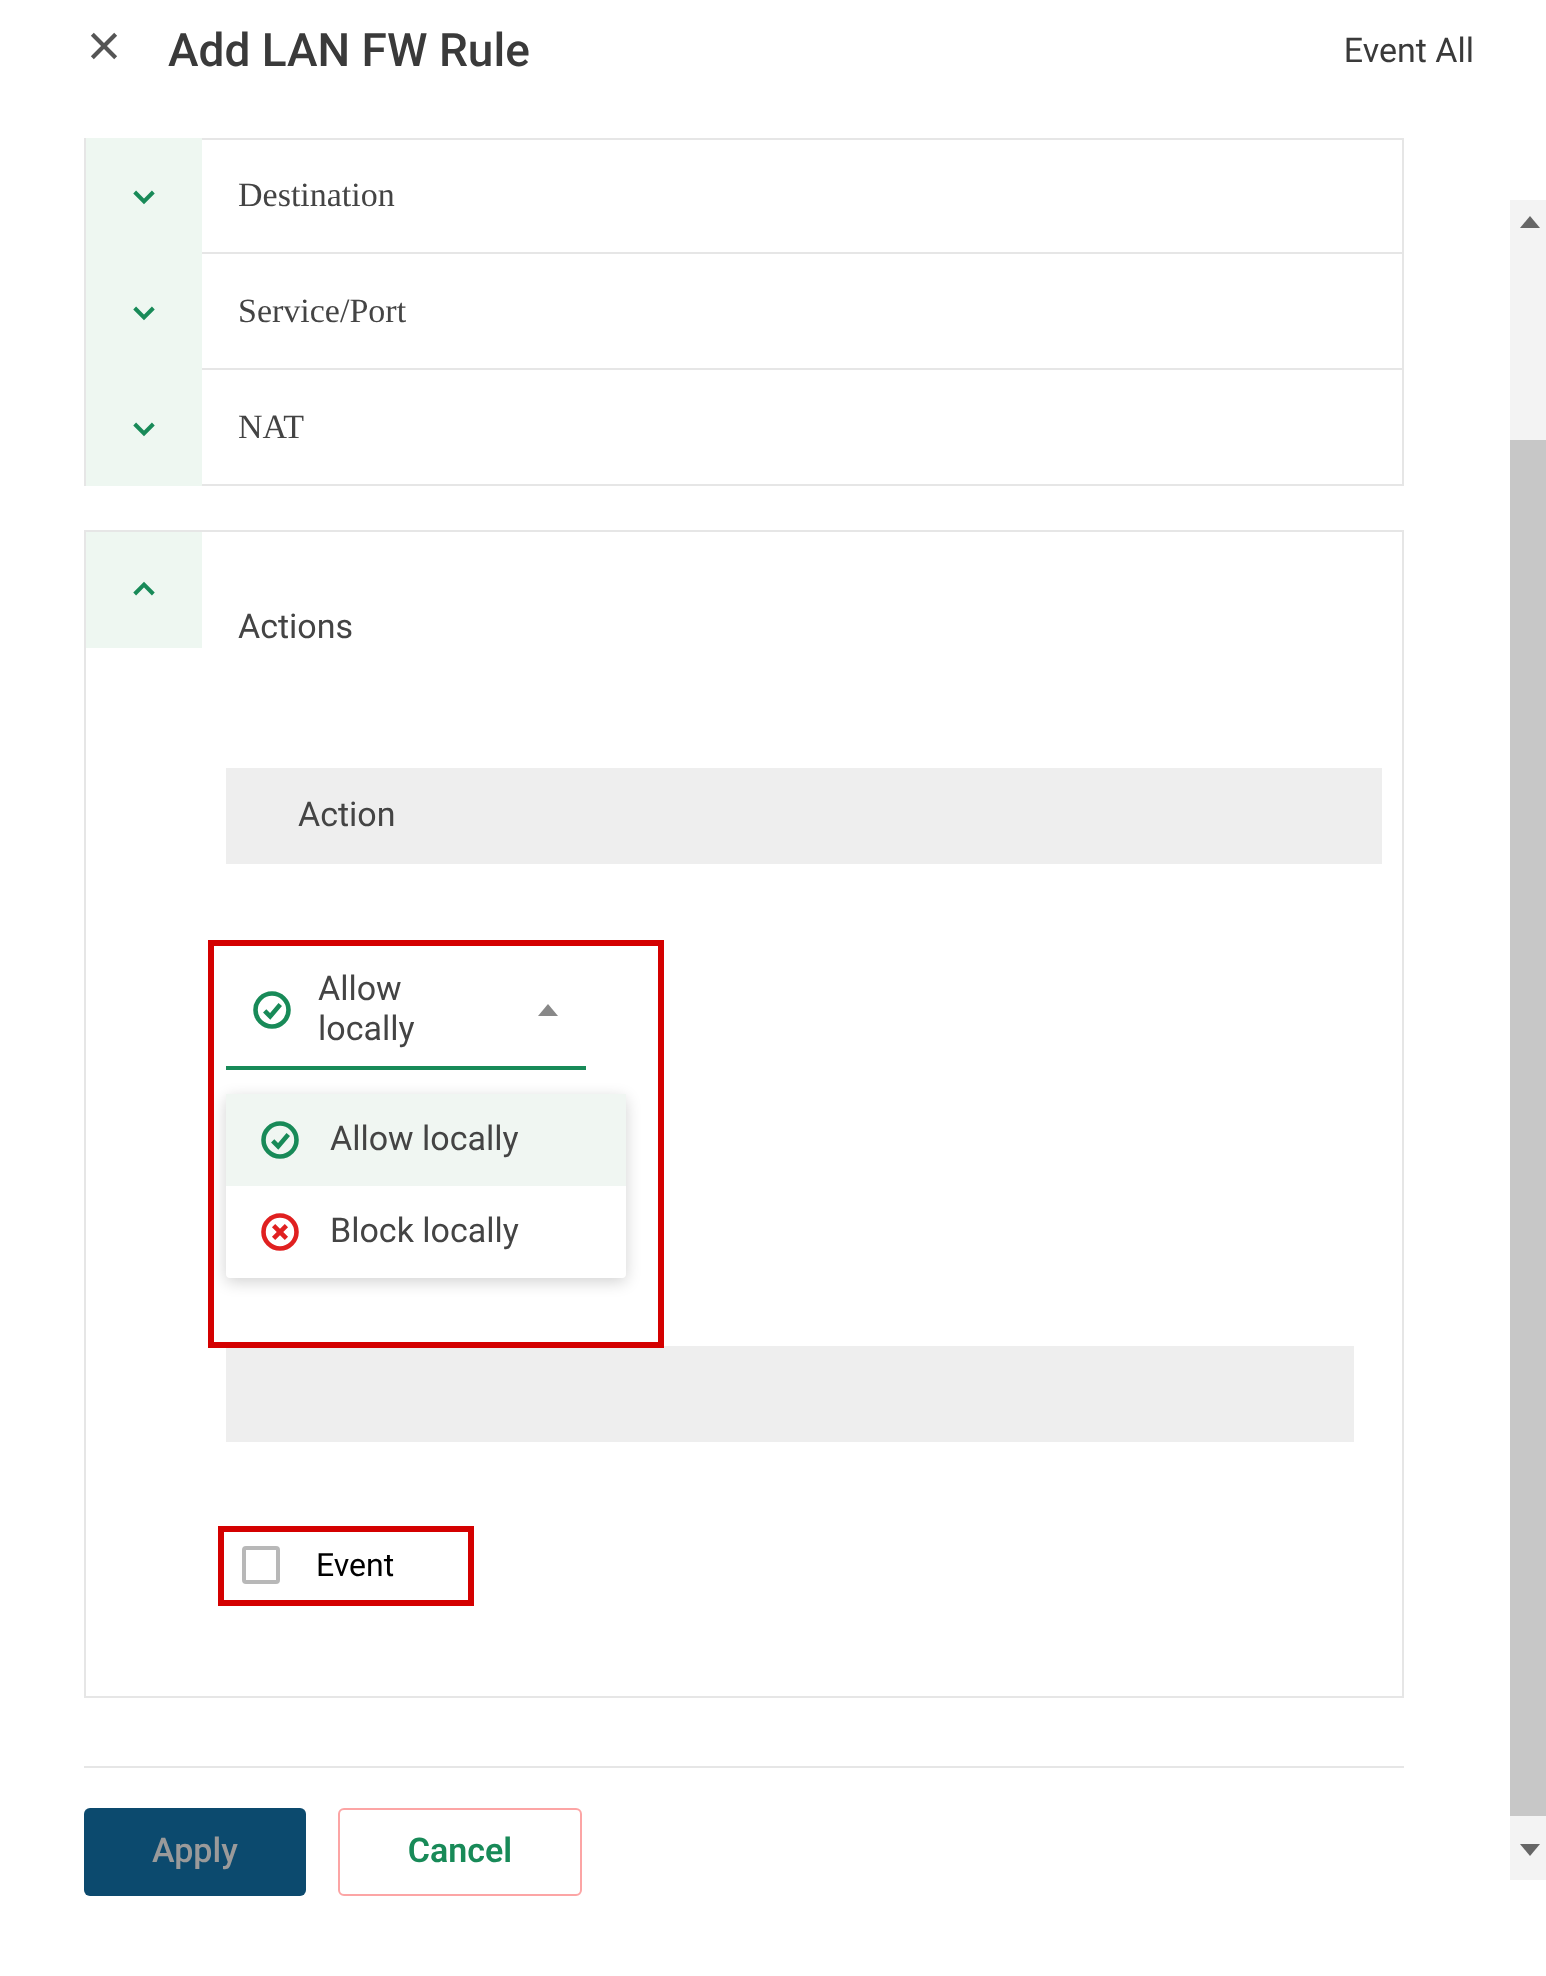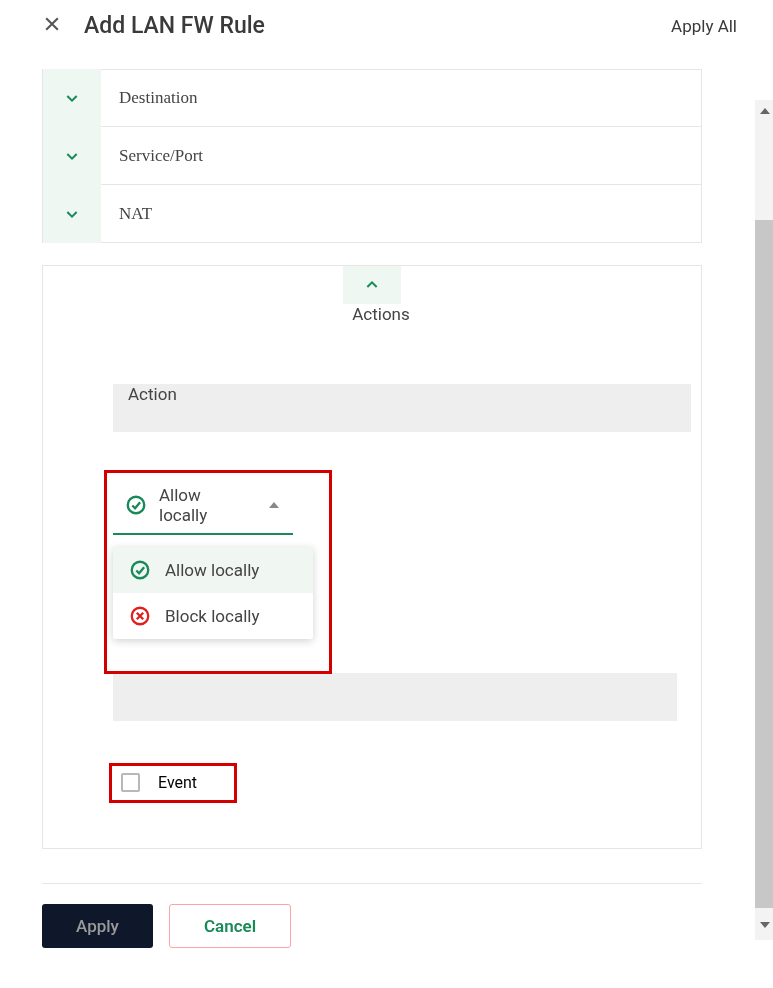--- a/index.html
+++ b/index.html
@@ -10,59 +10,59 @@
     .title { font-size: 23px; font-weight: 500; color: #3a3a3a; flex: 1; }
     .expand-all { font-size: 17px; color: #3a3a3a; cursor: pointer; }
     .body { padding: 18px 0 0 42px; position: relative; width: 730px; }
     .section { border: 1px solid #e6e6e6; display: flex; align-items: center; height: 58px; background: #fff; margin-right: 28px; font-family: Liberation Serif, serif; }
     .section + .section { border-top: none; }
     .chev-box { width: 58px; height: 58px; background: #eef7f1; display: flex; align-items: center; justify-content: center; }
     .chev { width: 16px; height: 16px; }
     .section-label { font-size: 17px; color: #444; margin-left: 18px; }
     .spacer { height: 22px; }
     .actions-panel { border: 1px solid #e6e6e6; margin-right: 28px; padding-bottom: 50px; }
-    .actions-header { display: flex; align-items: center; height: 58px; flex-direction: column; }
-    .action-title-bar { background: #eeeeee; height: 48px; display: flex; padding-left: 15px; font-size: 17px; color: #444; margin: 60px 10px 0 70px; }
+    .actions-header { display: flex; align-items: flex-end; height: 58px; }
+    .action-title-bar { background: #eeeeee; height: 48px; display: flex; align-items: center; padding-left: 36px; font-size: 17px; color: #444; margin: 60px 10px 0 70px; }
     .dropdown-wrap { position: relative; margin: 45px 0 0 70px; width: 232px; }
     .highlight-box-drop { position: absolute; left: -9px; top: -7px; width: 228px; height: 204px; border: 3px solid #d40000; pointer-events: none; z-index: 5; }
     .dropdown { height: 58px; display: flex; align-items: center; padding: 0 14px 0 12px; border-bottom: 2px solid #188a58; cursor: pointer; width: 180px; justify-content: space-between; }
     .dropdown-content { display: flex; align-items: center; gap: 12px; }
     .dd-icon { width: 22px; height: 22px; flex-shrink: 0; }
     .dd-label { font-size: 17px; color: #444; line-height: 1.2; max-width: 70px; }
     .caret-up { width: 0; height: 0; border-left: 5px solid transparent; border-right: 5px solid transparent; border-bottom: 6px solid #888; }
     .dd-menu { position: absolute; top: 70px; left: 0; width: 200px; background: #fff; box-shadow: 0 2px 8px rgba(0,0,0,0.18); border-radius: 2px; z-index: 3; }
     .dd-item { display: flex; align-items: center; gap: 14px; padding: 12px 16px; font-size: 17px; color: #444; cursor: pointer; }
     .dd-item.selected { background: #f0f6f2; }
     .grey-bar { background: #eeeeee; height: 48px; margin: 138px 24px 0 70px; position: relative; z-index: 1; }
     .event-row { margin: 46px 0 0 70px; display: flex; align-items: flex-end; gap: 18px; position: relative; padding: 6px 10px 6px 8px; width: fit-content; }
     .highlight-box-event { position: absolute; left: -4px; top: -4px; width: 128px; height: 40px; border: 3px solid #d40000; pointer-events: none; }
     .chk { width: 19px; height: 19px; border: 2px solid #b8b8b8; border-radius: 2px; background: #fff; }
     .divider { height: 1px; background: #e6e6e6; margin: 34px 28px 0 0; }
     .footer { display: flex; gap: 16px; padding: 20px 0 0 42px; }
     .btn { height: 44px; padding: 0 34px; border-radius: 3px; font-size: 17px; font-weight: 500; cursor: pointer; display: flex; align-items: center; justify-content: center; }
-    .btn-apply { background: #0f172a; color: #9a9a9a; border: none; }
+    .btn-apply { background: #0c4a6e; color: #9a9a9a; border: none; }
     .btn-cancel { background: #fff; color: #188a58; border: 1px solid #fca5a5; font-weight: 600; }
     .scroll-track { position: absolute; right: 0; top: 100px; width: 18px; height: 840px; background: #f3f3f3; }
     .scroll-thumb { position: absolute; right: 0; top: 220px; width: 18px; height: 688px; background: #c7c7c7; }
     .scroll-arrow { position: absolute; right: 3px; width: 0; height: 0; border-left: 5px solid transparent; border-right: 5px solid transparent; }
     .scroll-arrow.up { top: 108px; border-bottom: 6px solid #666; }
     .scroll-arrow.down { top: 922px; border-top: 6px solid #666; }
   </style>
 </head>
 <body>
 
 <div class="modal">
   <div class="header">
     <span class="close-x">
       <svg viewBox="0 0 24 24" width="20" height="20" stroke="#555" stroke-width="2.5" fill="none">
           <path d="M5 5 L19 19 M19 5 L5 19"></path>
         </svg>
     </span>
     <span class="title">Add LAN FW Rule</span>
-    <span class="expand-all">Apply All</span>
+    <span class="expand-all">Event All</span>
   </div>
 
   <div class="body">
 
     <div class="section">
       <div class="chev-box">
         <svg class="chev" viewBox="0 0 24 24" fill="none" stroke="#188a58" stroke-width="3">
             <path d="M5 9 L12 16 L19 9"></path>
           </svg>
       </div>

